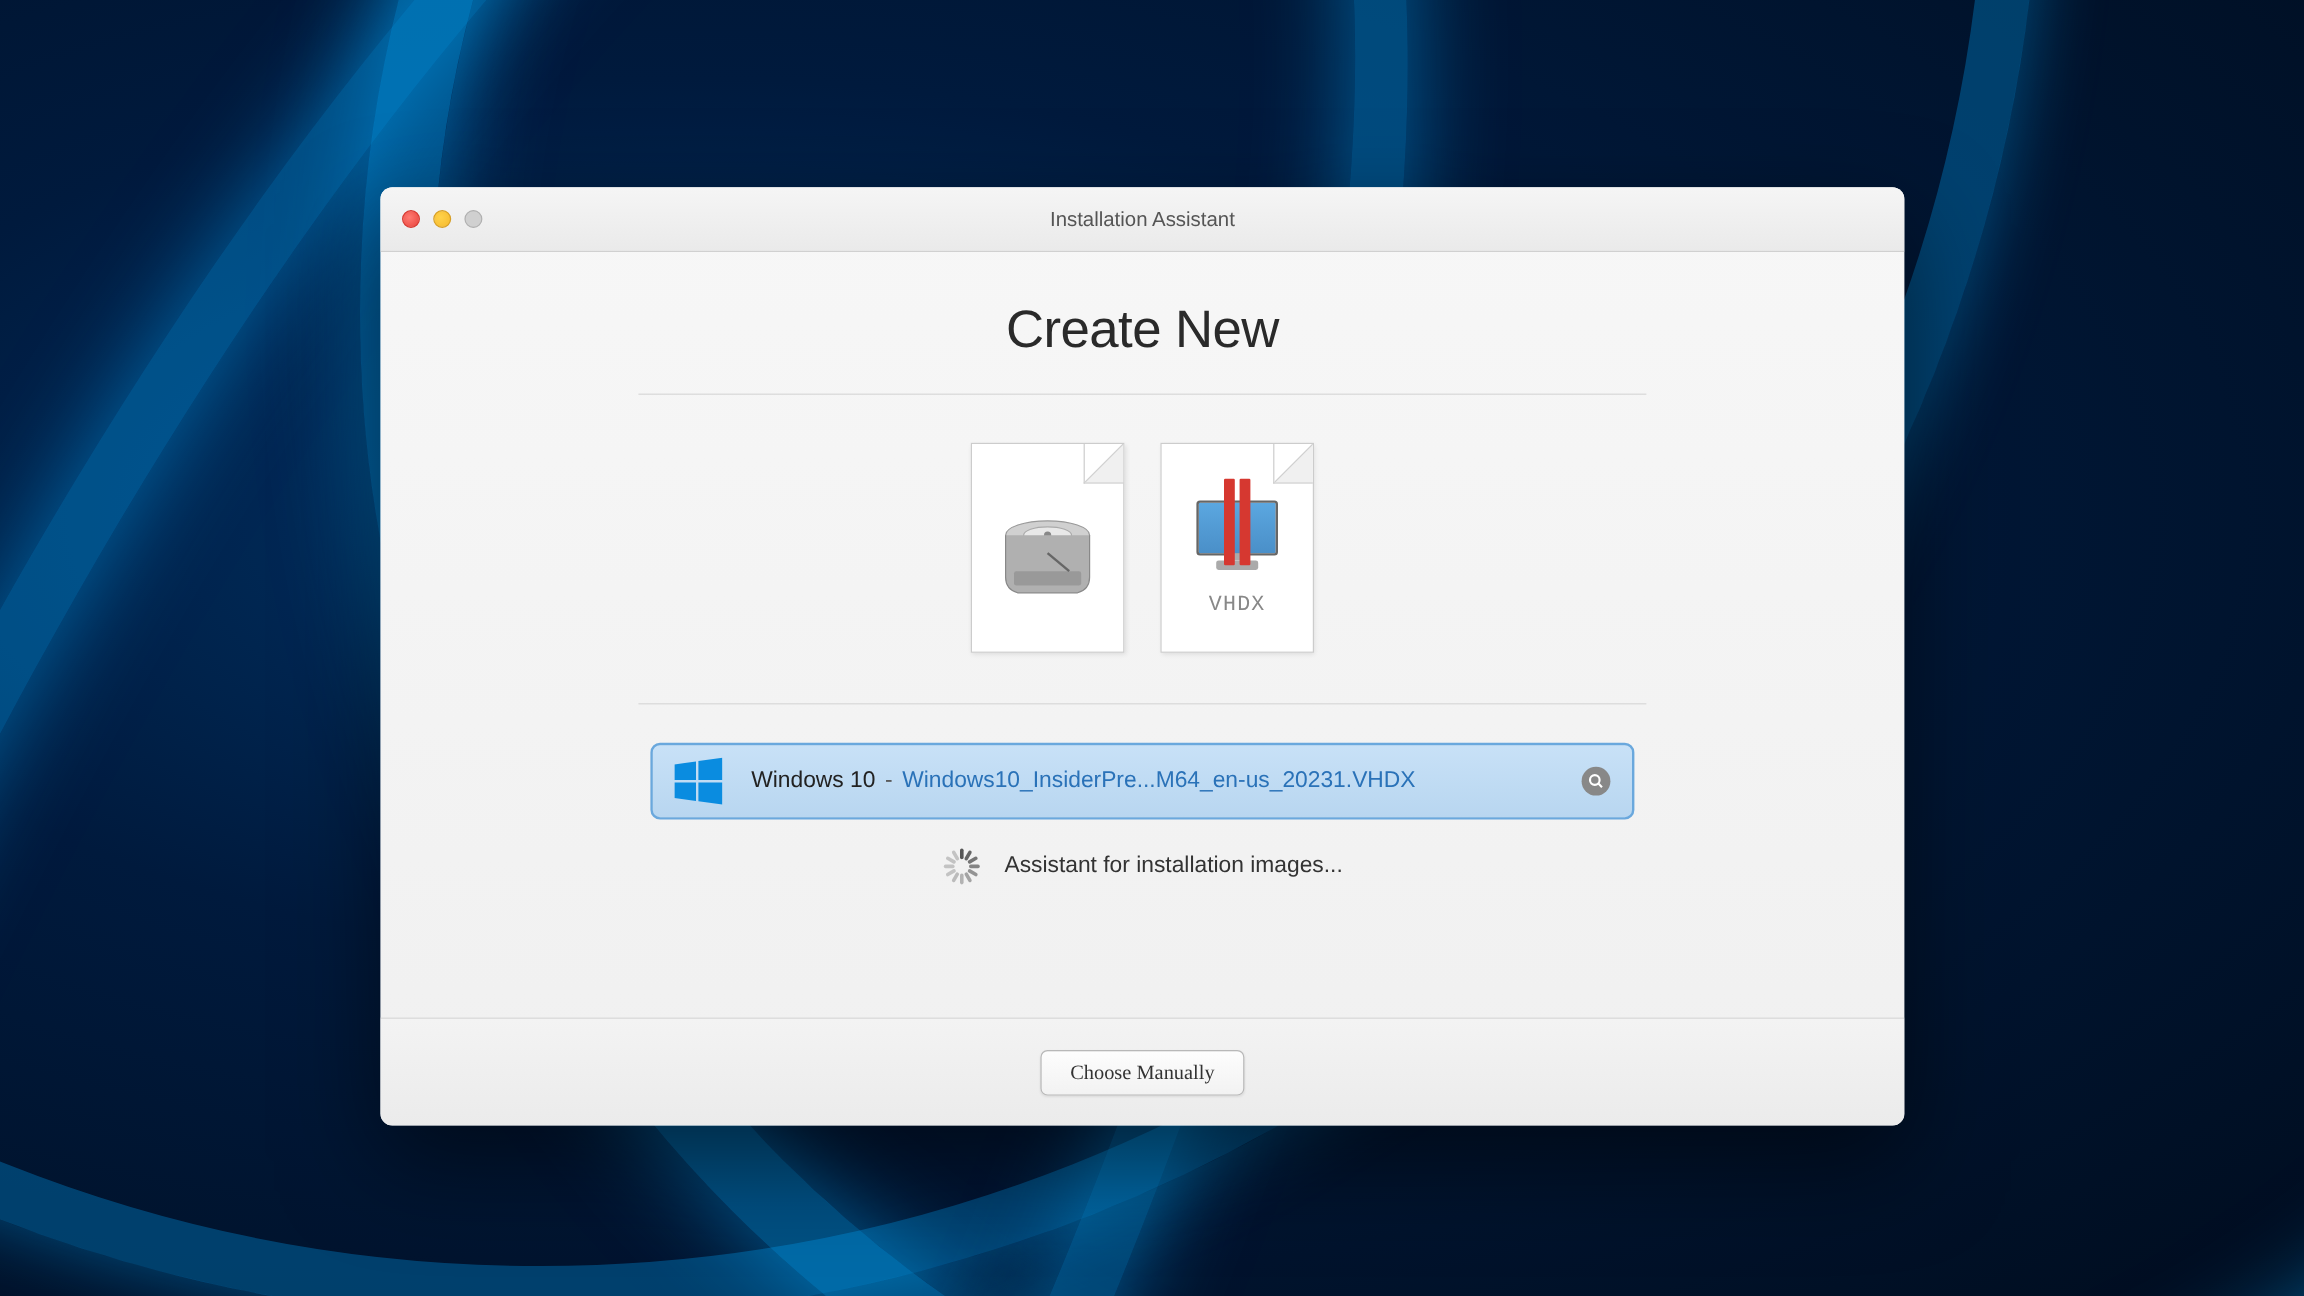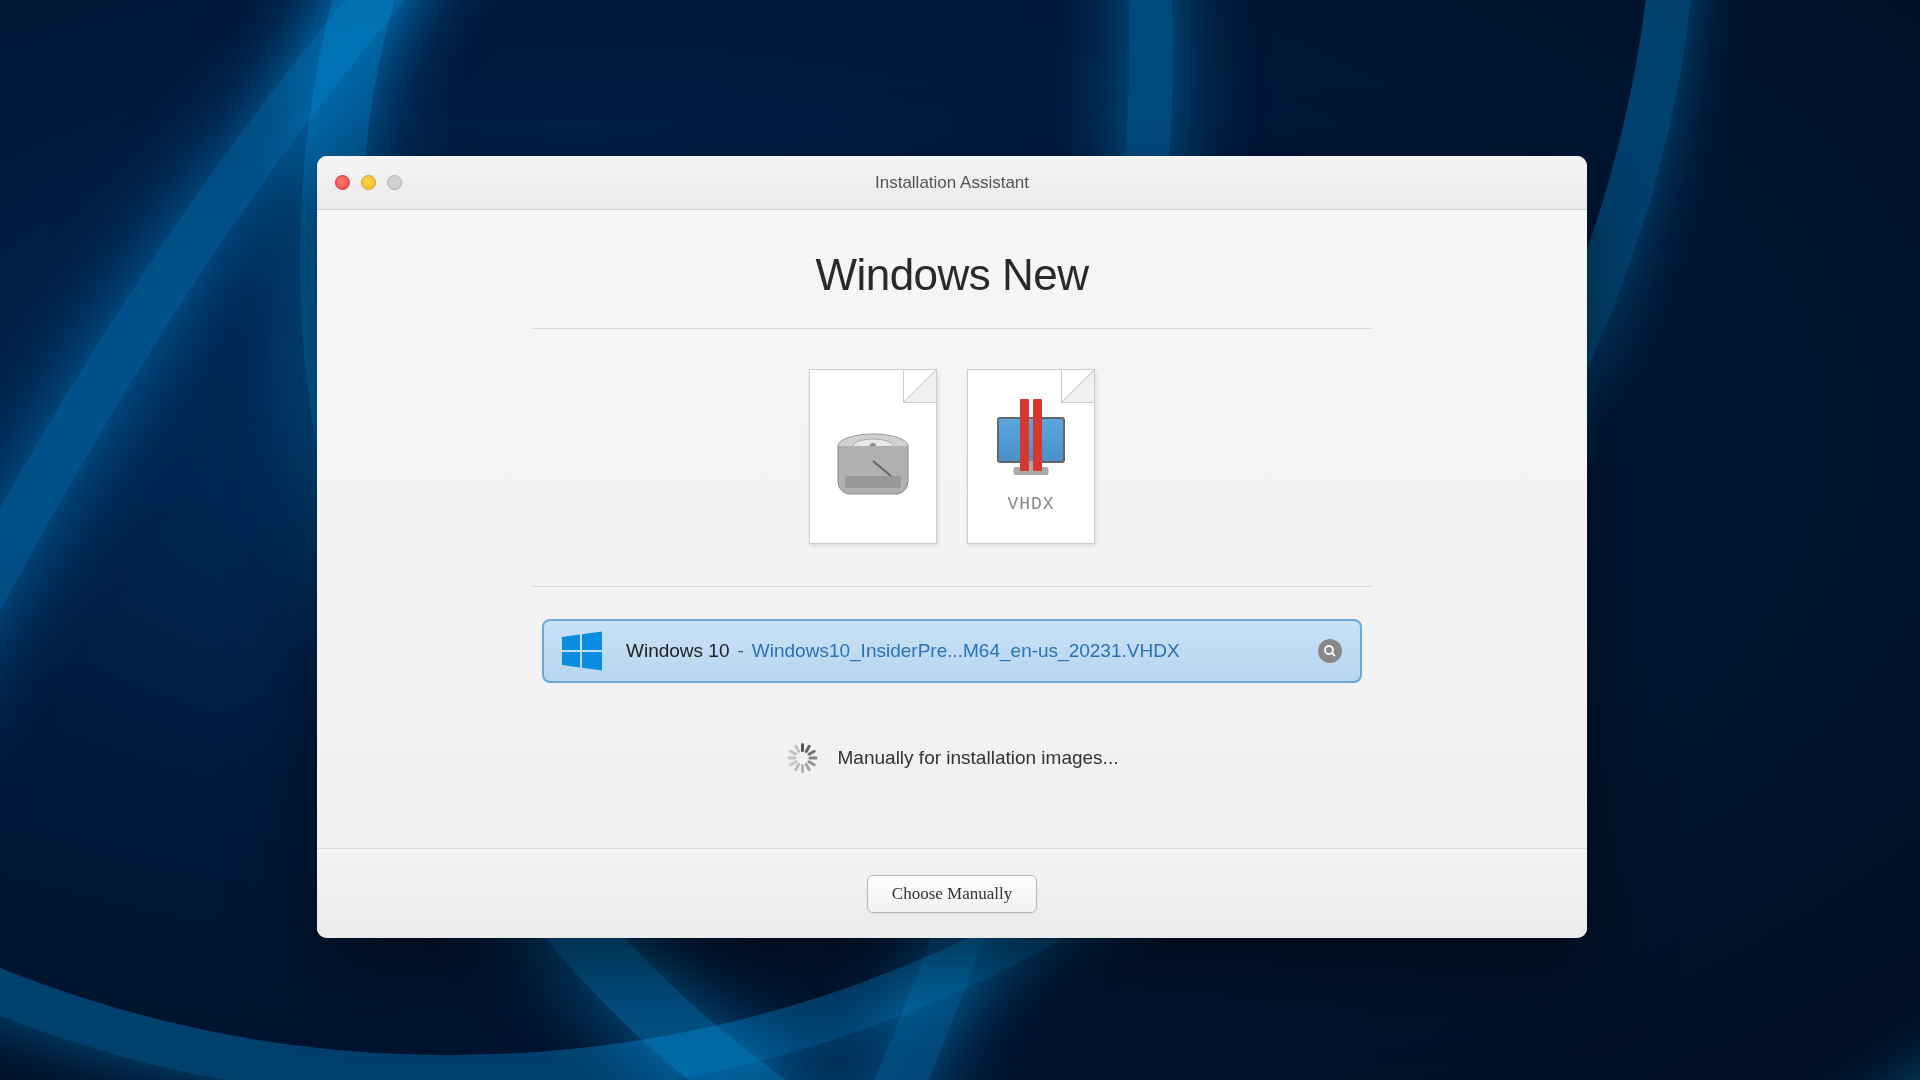--- a/index.html
+++ b/index.html
@@ -231,21 +231,21 @@
     
     .found-item {
       width: 820px;
       height: 64px;
       background: linear-gradient(to bottom, #c8e1f7, #b8d6f0);
       border: 2px solid #6aa8dd;
       border-radius: 8px;
       display: flex;
       align-items: center;
       padding: 0 18px;
-      margin-bottom: 60px;
+      margin-bottom: 24px;
     }
     
     .windows-logo {
       width: 40px;
       height: 40px;
       margin-right: 24px;
     }
     
     .found-os-name {
       font-size: 19px;
@@ -339,21 +339,21 @@
   <div class="titlebar">
     <div class="traffic-lights">
       <div class="traffic-light traffic-close"></div>
       <div class="traffic-light traffic-min"></div>
       <div class="traffic-light traffic-max"></div>
     </div>
     <div class="window-title">Installation Assistant</div>
   </div>
 
   <div class="content">
-    <div class="page-heading">Windows New</div>
+    <div class="page-heading">Create New</div>
     <div class="divider"></div>
 
     <div class="icon-row">
       <div class="file-icon">
         <div class="disk-body">
           <svg viewBox="0 0 80 80">
             <ellipse cx="40" cy="20" rx="35" ry="12" fill="#d0d0d0" stroke="#999"></ellipse>
             <ellipse cx="40" cy="20" rx="20" ry="7" fill="#e8e8e8" stroke="#aaa"></ellipse>
             <circle cx="40" cy="20" r="3" fill="#888"></circle>
             <path d="M5 20 L5 55 Q5 65 15 68 L65 68 Q75 65 75 55 L75 20" fill="#b0b0b0" stroke="#888"></path>
@@ -409,21 +409,21 @@
         <div class="spinner-blade" style="transform: rotate(90deg); opacity:0.7"></div>
         <div class="spinner-blade" style="transform: rotate(120deg); opacity:0.6"></div>
         <div class="spinner-blade" style="transform: rotate(150deg); opacity:0.5"></div>
         <div class="spinner-blade" style="transform: rotate(180deg); opacity:0.4"></div>
         <div class="spinner-blade" style="transform: rotate(210deg); opacity:0.35"></div>
         <div class="spinner-blade" style="transform: rotate(240deg); opacity:0.3"></div>
         <div class="spinner-blade" style="transform: rotate(270deg); opacity:0.3"></div>
         <div class="spinner-blade" style="transform: rotate(300deg); opacity:0.3"></div>
         <div class="spinner-blade" style="transform: rotate(330deg); opacity:0.3"></div>
       </div>
-      <div class="status-text">Manually for installation images...</div>
+      <div class="status-text">Assistant for installation images...</div>
     </div>
 
   </div>
 
   <div class="bottom-bar">
     <button class="choose-btn">Choose Manually</button>
   </div>
 </div>
 
 </body></html>

